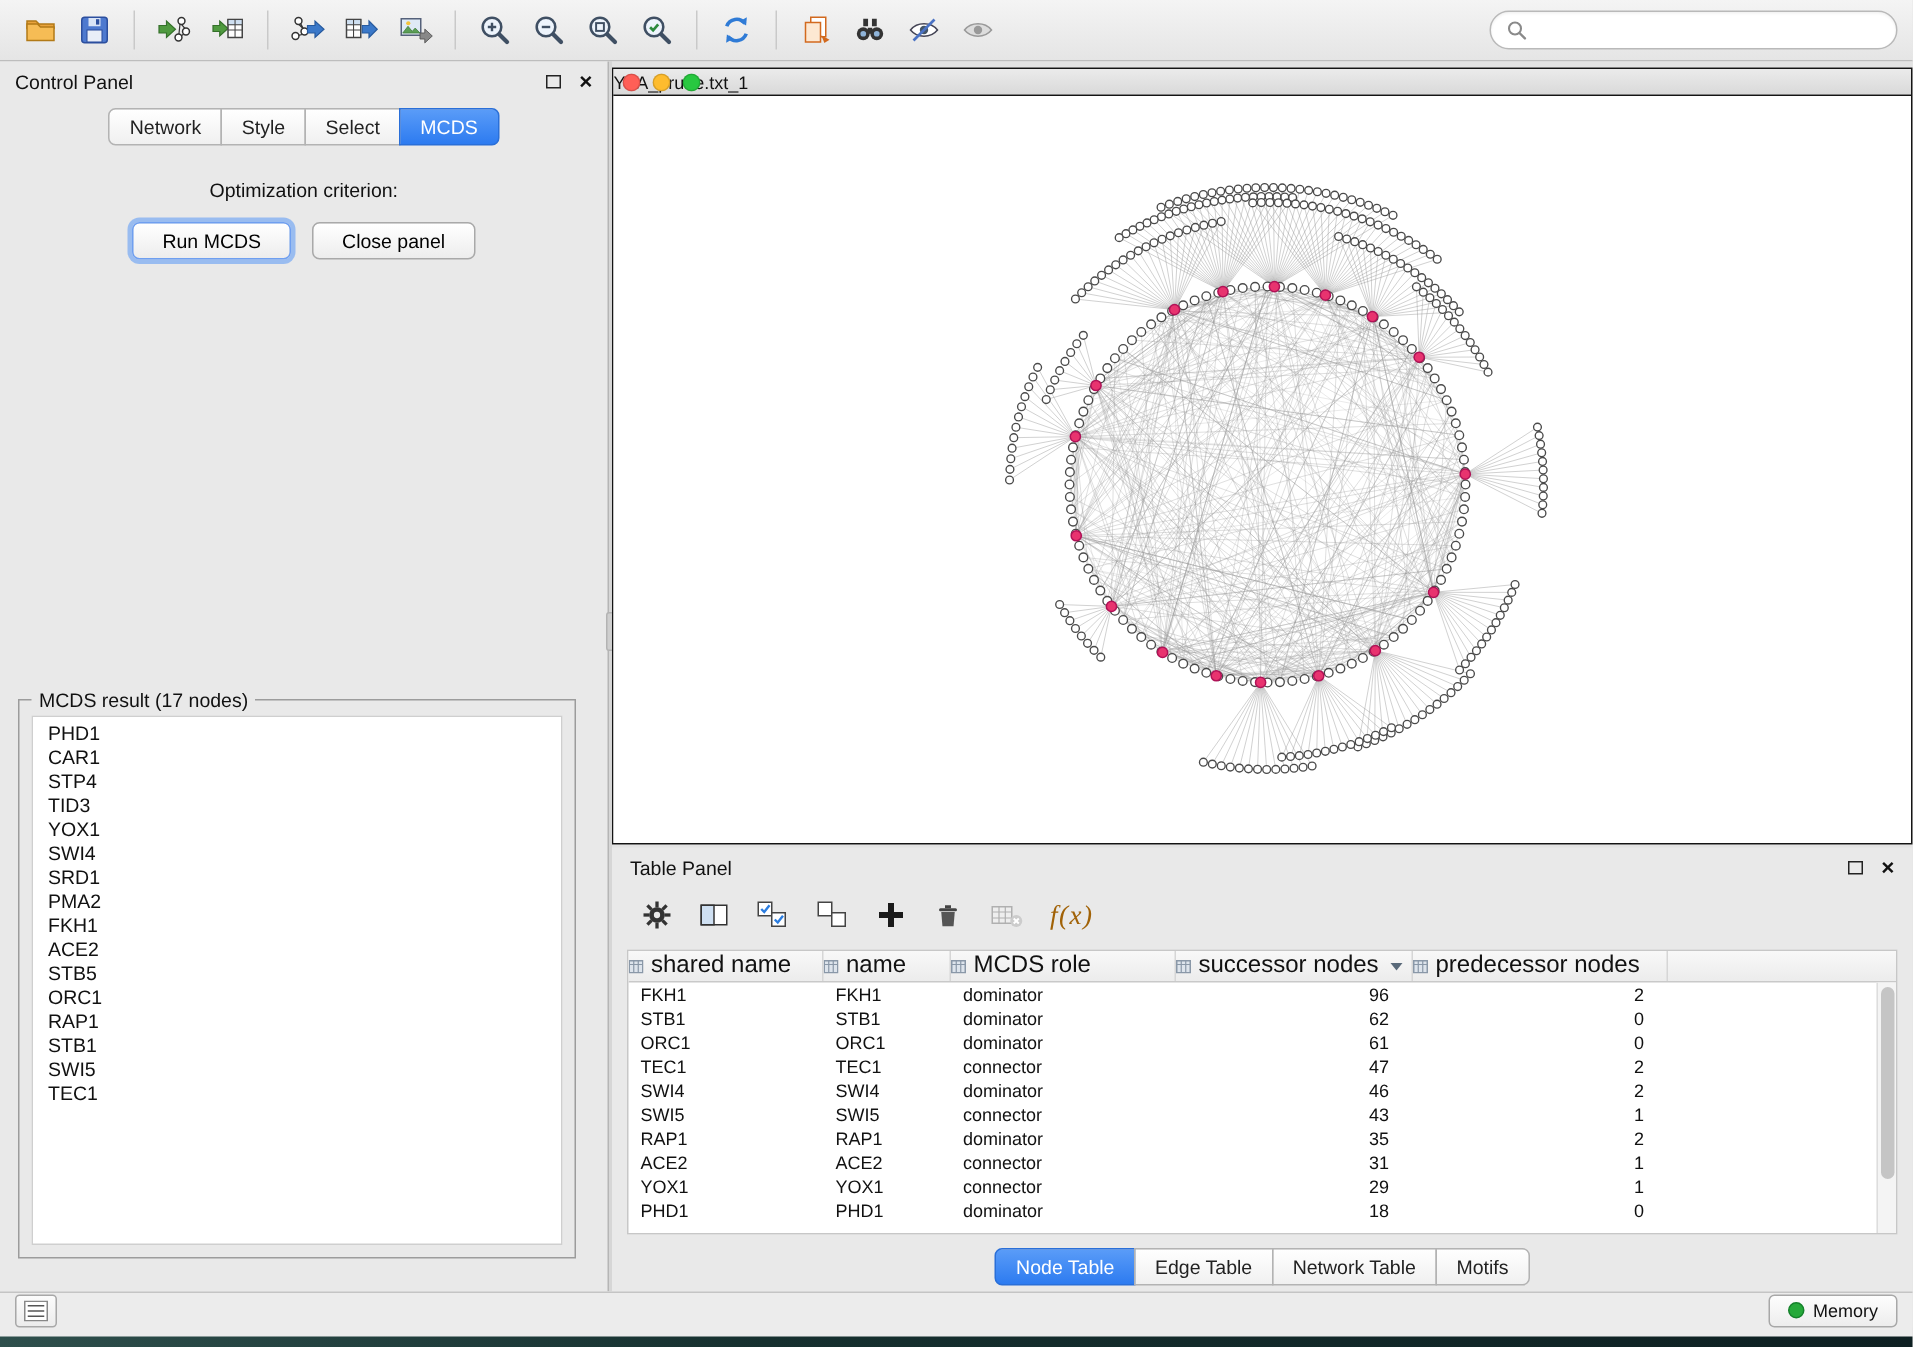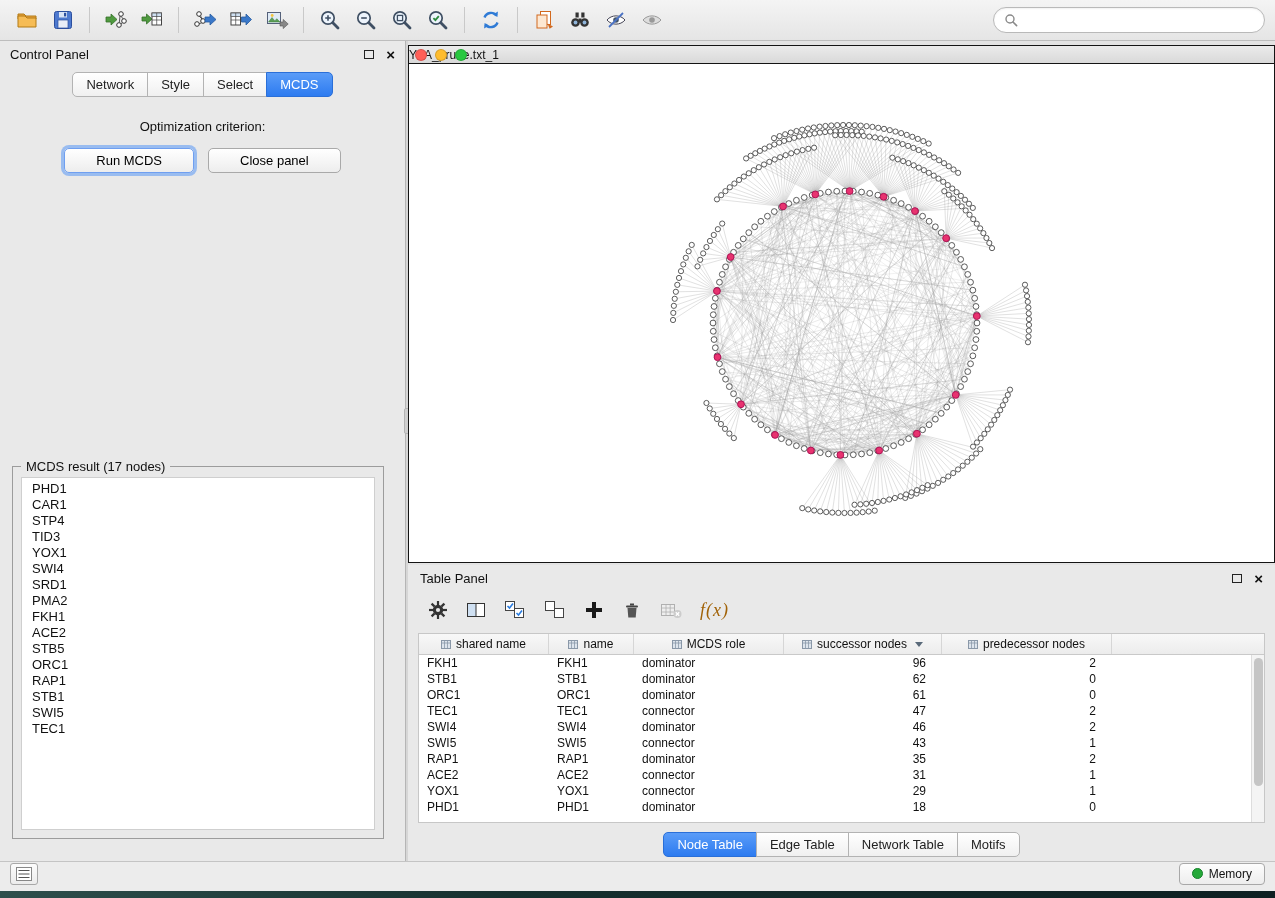--- a/index.html
+++ b/index.html
@@ -25,21 +25,21 @@
   .seg:last-child{border-radius:0 5px 5px 0}
   .seg.active{background:linear-gradient(#5a9cf8,#2d7bf0);border-color:#2a6fd8;color:#fff}
   .opt-label{text-align:center;margin-top:22px;font-size:13px}
   .dropdown{width:314px;height:24px;margin:10px auto 0;background:#fff;border:1px solid #aeaeae;border-radius:5px;display:flex;align-items:center;overflow:hidden;box-shadow:0 1px 1px rgba(0,0,0,.1)}
   .dd-text{flex:1;font-size:13px;padding:0 9px;white-space:nowrap;overflow:hidden}
   .dd-stepper{width:20px;height:100%;background:linear-gradient(#6aa6f8,#2e7bf0);display:flex;flex-direction:column;align-items:center;justify-content:center;gap:2px;border-left:1px solid #9cc0f2}
   .dd-stepper i{display:block;width:0;height:0;border-left:3.5px solid transparent;border-right:3.5px solid transparent}
   .dd-up{border-bottom:4px solid #fff}
   .dd-down{border-top:4px solid #fff}
   .cp-buttons{display:flex;justify-content:center;gap:14px;margin-top:14px}
-  .btn{font-size:13px;padding:4px 31px;background:linear-gradient(#fff,#ededed);border:1px solid #a9a9a9;border-radius:5px}
+  .btn{font-size:13px;padding:4px 19px;background:linear-gradient(#fff,#ededed);border:1px solid #a9a9a9;border-radius:5px}
   .btn.focused{box-shadow:0 0 0 3px rgba(110,165,245,.65);border-color:#6f9ff0}
   .result-box{position:absolute;left:12px;top:425px;width:372px;height:373px;border:1px solid #9c9c9c}
   .result-legend{position:absolute;top:-8px;left:8px;background:#e9e9e9;padding:0 5px;font-size:13px}
   .result-list{position:absolute;left:8px;right:8px;top:10px;bottom:8px;background:#fff;border:1px solid #cfcfcf;overflow:hidden;padding:3px 0}
   .result-item{font-size:13px;line-height:16px;padding:0 10px}
 
   
   .splitter{position:absolute;left:406px;top:41px;width:2px;height:820px;background:#d6d6d6}
   .split-handle{position:absolute;left:404px;top:408px;width:6px;height:26px;background:#cfcfcf;border:1px solid #b3b3b3;border-radius:2px}
 
@@ -53,21 +53,21 @@
   .net-canvas{position:relative;width:865px;height:498px;background:#fff;overflow:hidden}
 
   
   .table-panel{position:absolute;left:0;top:524px;width:867px;height:296px;background:#e9e9e9}
   .tp-header{height:26px;display:flex;align-items:center;padding:0 12px;font-size:13px}
   .tp-toolbar{height:38px;display:flex;align-items:center;padding:0 20px;gap:18px}
   .ticon{display:flex;align-items:center}
   .fx{font:italic 18px "Liberation Serif",serif;color:#a16207;letter-spacing:1px}
   .table-wrap{margin:4px 10px 0;background:#fff;border:1px solid #c7c7c7;height:190px;position:relative;overflow:hidden}
   .thead{display:flex;height:21px;background:linear-gradient(#f8f8f8,#ececec);border-bottom:1px solid #c9c9c9}
-  .th{display:flex;align-items:center;justify-content:center;gap:5px;font-size:12px;border-right:1px solid #d6d6d6;overflow:hidden;white-space:nowrap}
+  .th{display:flex;align-items:center;gap:5px;font-size:16px;border-right:1px solid #d6d6d6;overflow:hidden;white-space:nowrap}
   .tbody{position:relative;height:167px;overflow:hidden}
   .trow{display:flex;height:16px}
   .td{font-size:12px;line-height:16px;padding:0 8px;white-space:nowrap;overflow:hidden}
   .td.num{text-align:right;padding-right:16px}
   .c0{width:130px}.c1{width:85px}.c2{width:150px}.c3{width:158px}.c4{width:170px}.cf{flex:1;border-right:none}
   .chev{width:0;height:0;border-left:4px solid transparent;border-right:4px solid transparent;border-top:5px solid #5a6a7a;margin-left:3px}
   .vscroll{position:absolute;right:0;top:21px;bottom:0;width:13px;background:#f4f4f4;border-left:1px solid #ddd}
   .vthumb{position:absolute;left:2px;top:3px;width:9px;height:128px;background:#c5c5c5;border-radius:5px}
   .tp-tabs{display:flex;justify-content:center;margin-top:9px}
 

